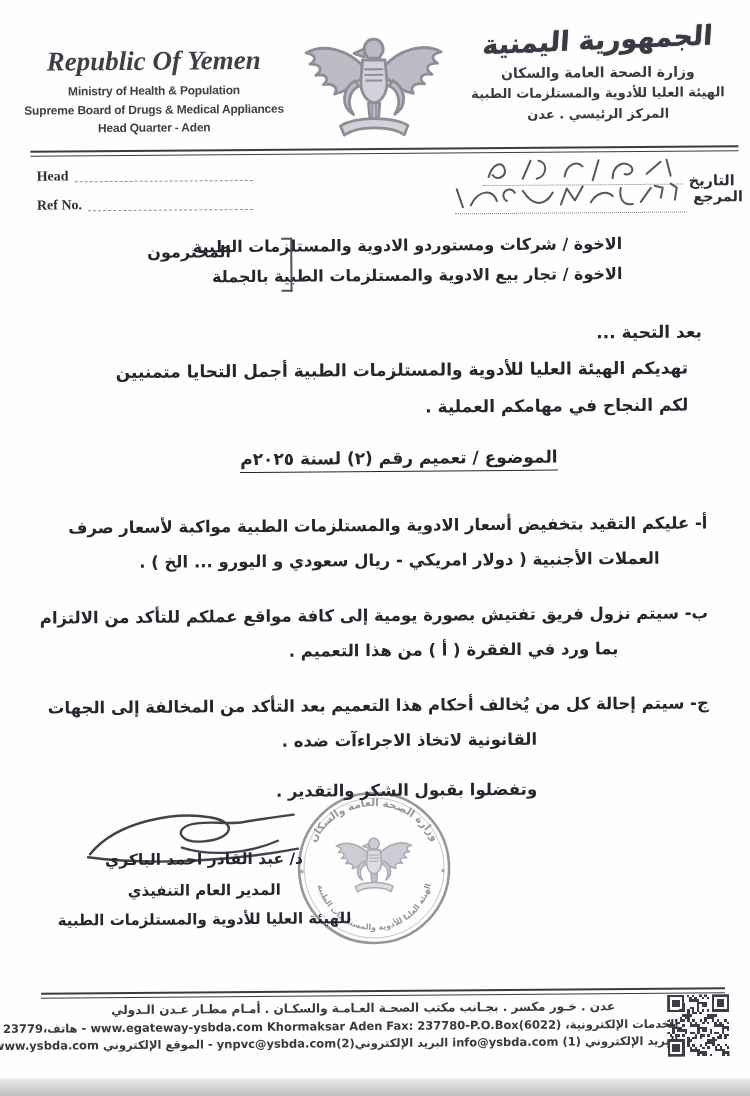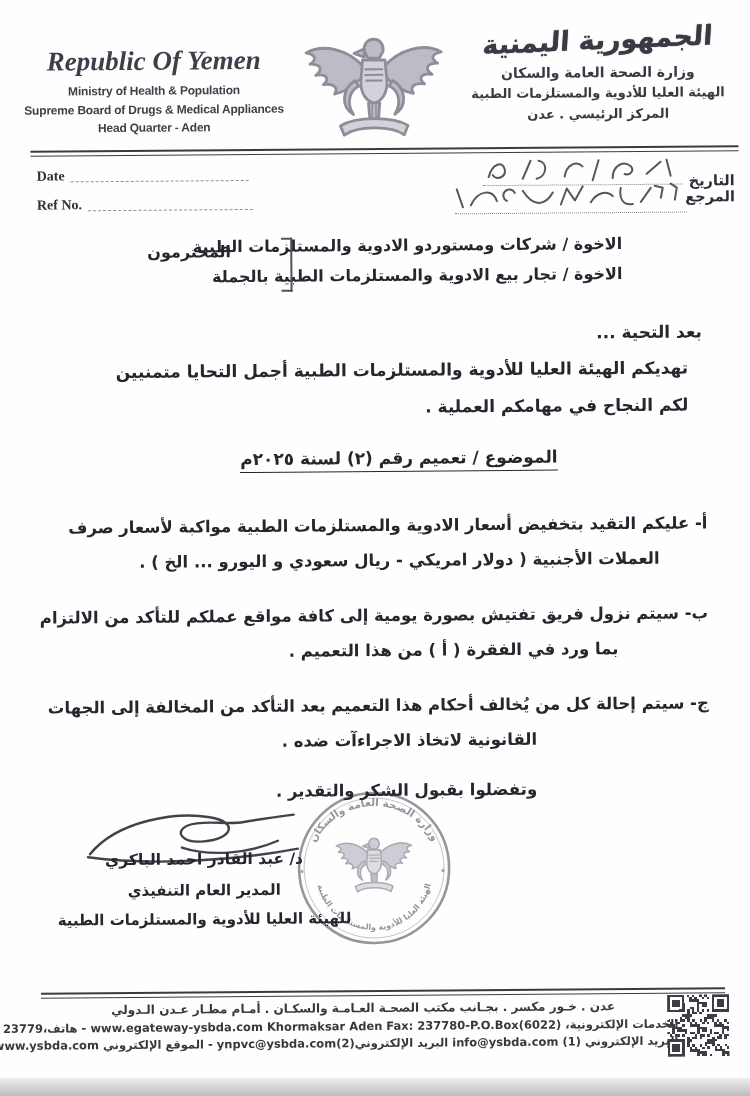--- a/index.html
+++ b/index.html
@@ -108,28 +108,28 @@
     <div class="hdr-ar">
       <div class="ar-country">الجمهورية اليمنية</div>
       <div class="ar-hline" style="font-size:14px">وزارة الصحة العامة والسكان</div>
       <div class="ar-hline">الهيئة العليا للأدوية والمستلزمات الطبية</div>
       <div class="ar-hline">المركز الرئيسي . عدن</div>
     </div>
 
     <div class="rule rule-top"></div>
 
     <div class="lbl-en" style="left:40px;top:166px;">
-      <span>Date</span><span class="dash-line" style="width:178px"></span>
+      <span>Head</span><span class="dash-line" style="width:178px"></span>
     </div>
     <div class="lbl-en" style="left:40px;top:195px;">
       <span>Ref No.</span><span class="dash-line" style="width:165px"></span>
     </div>
 
     <div class="lbl-ar" style="right:12px;top:163px;margin-top:12px;">التاريخ</div>
-    <div class="lbl-ar" style="right:12px;top:191px;text-align:right;">المرجع</div>
+    <div class="lbl-ar" style="right:4px;top:191px;text-align:right;">المرجع</div>
 
     <div class="dotted-u" style="left:486px;top:184px;width:200px;"></div>
     <div class="dotted-u" style="left:458px;top:212px;width:232px;"></div>
 
     <svg class="scribble" style="left:482px;top:154px;" width="205" height="32" viewBox="0 0 205 32" aria-label="٢٢ . ٥٢ ١ م/٣ (خط يد)">
       <path d="M10 24 C14 10 24 8 26 16 C28 24 18 28 14 22 M44 26 L52 8 M60 8 C70 10 68 24 58 26 M86 24 C88 12 98 8 104 14 M120 8 L114 28 M134 26 C134 14 144 8 152 14 C156 18 152 24 146 22 M168 22 L182 10 M188 8 L192 24"></path>
     </svg>
     <svg class="scribble" style="left:452px;top:182px;" width="235" height="34" viewBox="0 0 235 34" aria-label="٢ وص/اهعا/٤٢/٢٠٢٥ (خط يد)">
       <path d="M8 8 L14 26 M22 24 C30 8 44 8 48 20 M58 20 A6 6 0 1 1 66 12 M74 10 C84 26 96 26 104 12 M112 24 L118 8 L126 20 L134 6 M142 22 C148 12 158 10 164 16 M172 8 C170 18 174 26 184 24 M192 22 L202 8 M206 6 L214 8 L212 18 M222 4 L228 8 L226 20"></path>
     </svg>

